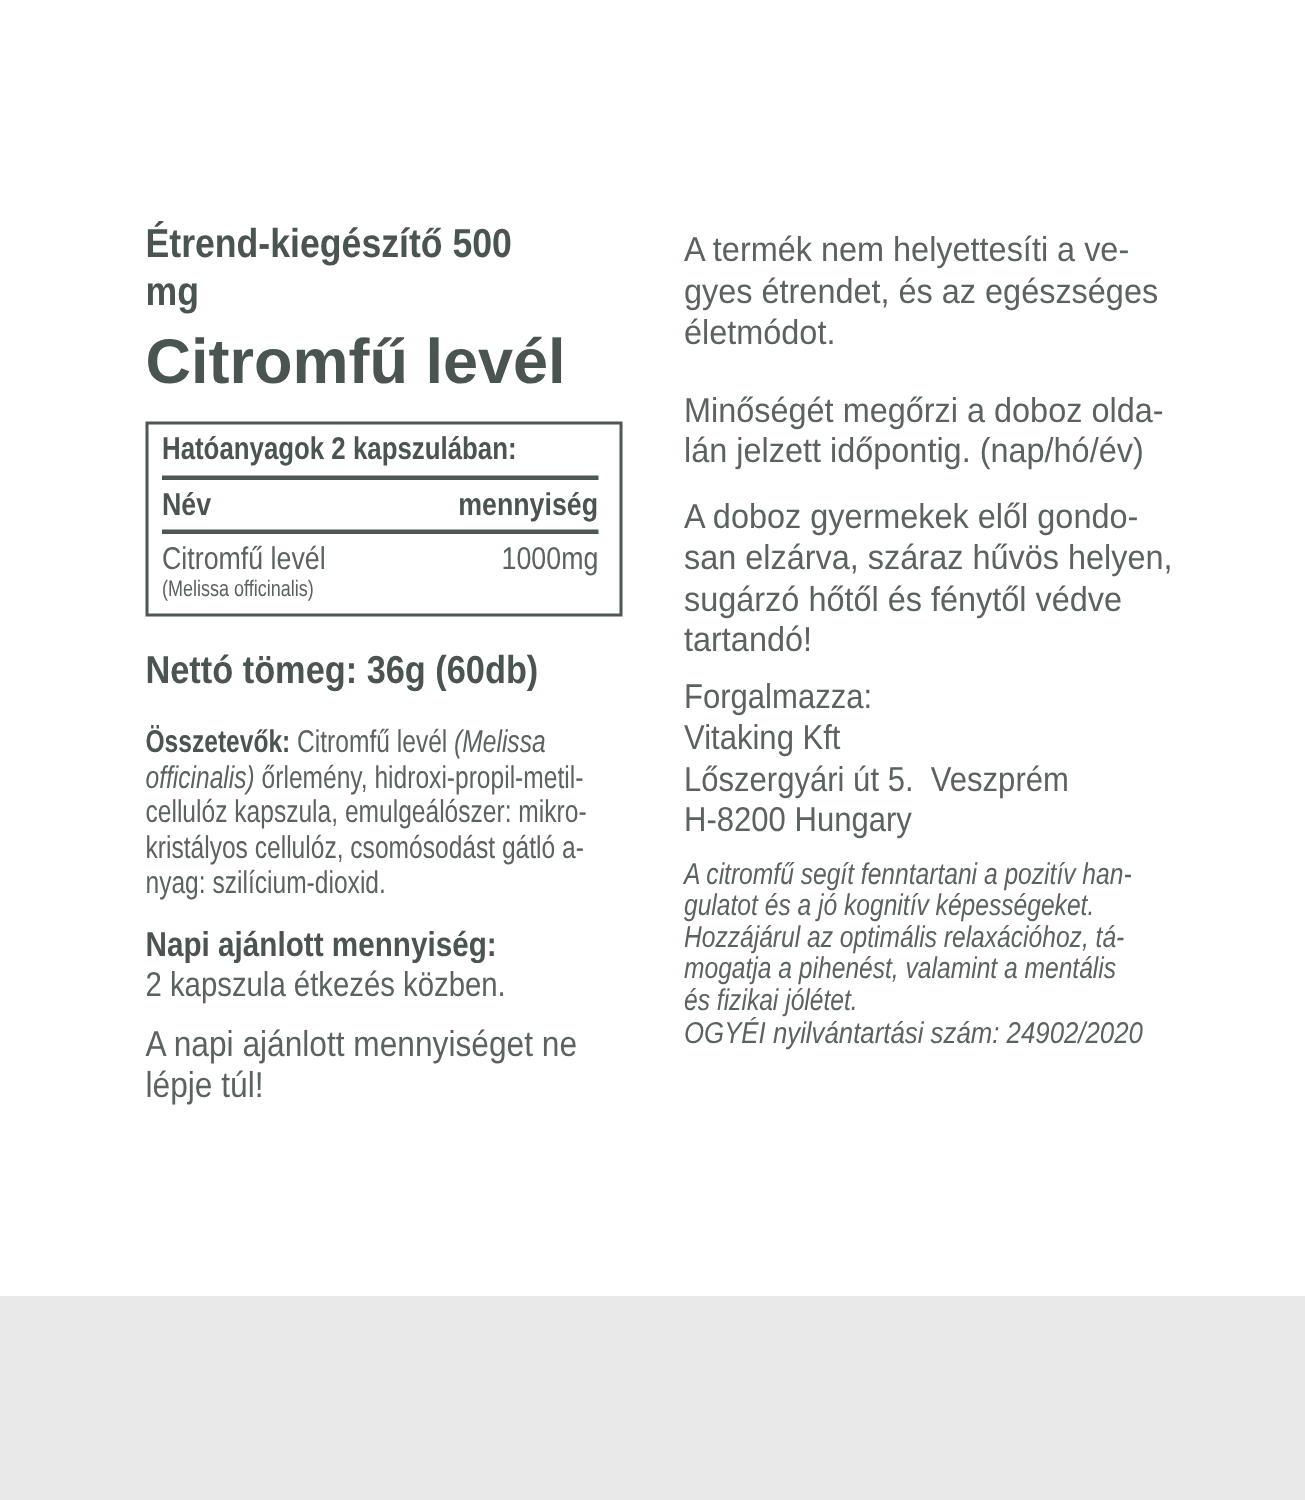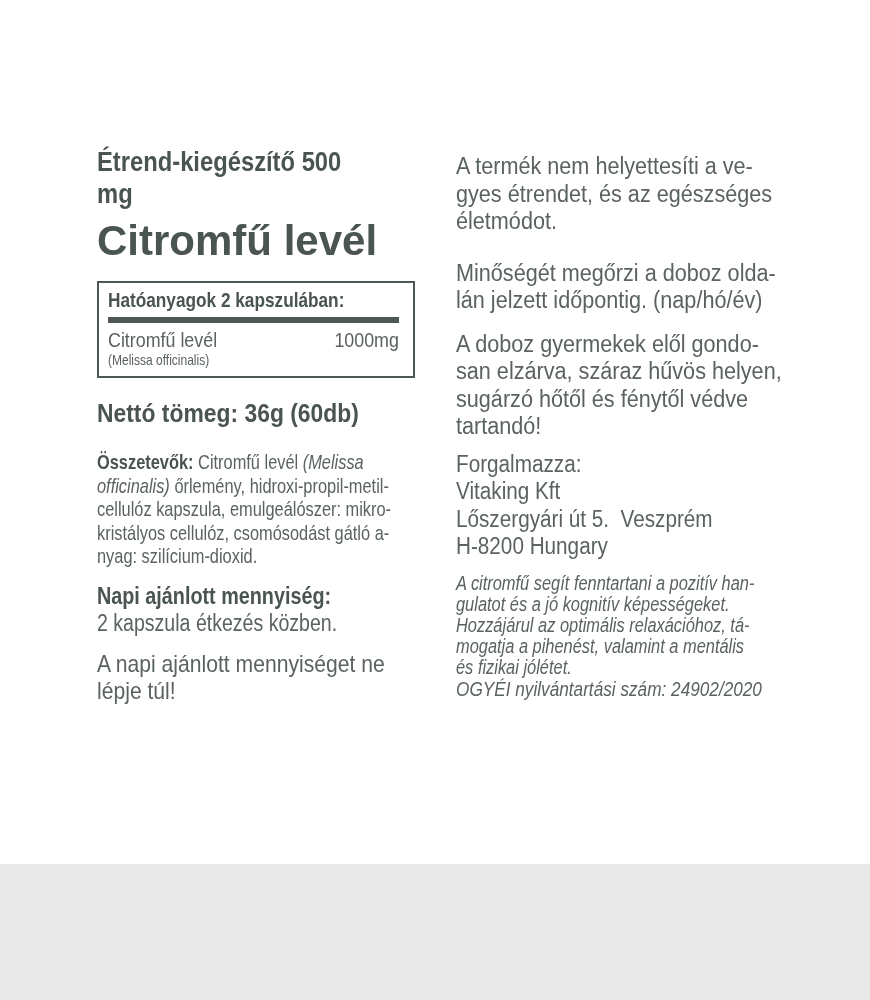--- a/index.html
+++ b/index.html
@@ -68,20 +68,24 @@
 
 <div class="canvas">
 
   <div class="col col-left">
     <div class="subtitle b sx88">Étrend-kiegészítő 500 mg</div>
     <div class="title b">Citromfű levél</div>
 
     <div class="spec-table">
       <div class="spec-header b sx82">Hatóanyagok 2 kapszulában:</div>
       <div class="rule"></div>
+      <div class="spec-cols">
+          <span class="b sx85">Név</span>
+          <span class="b sx85 ro">mennyiség</span>
+        </div>
       <div class="rule"></div>
       <div class="spec-row">
         <div>
           <div class="sx85">Citromfű levél</div>
           <div class="latin sx80">(Melissa officinalis)</div>
         </div>
         <div class="sx85 ro">1000mg</div>
       </div>
     </div>
 

